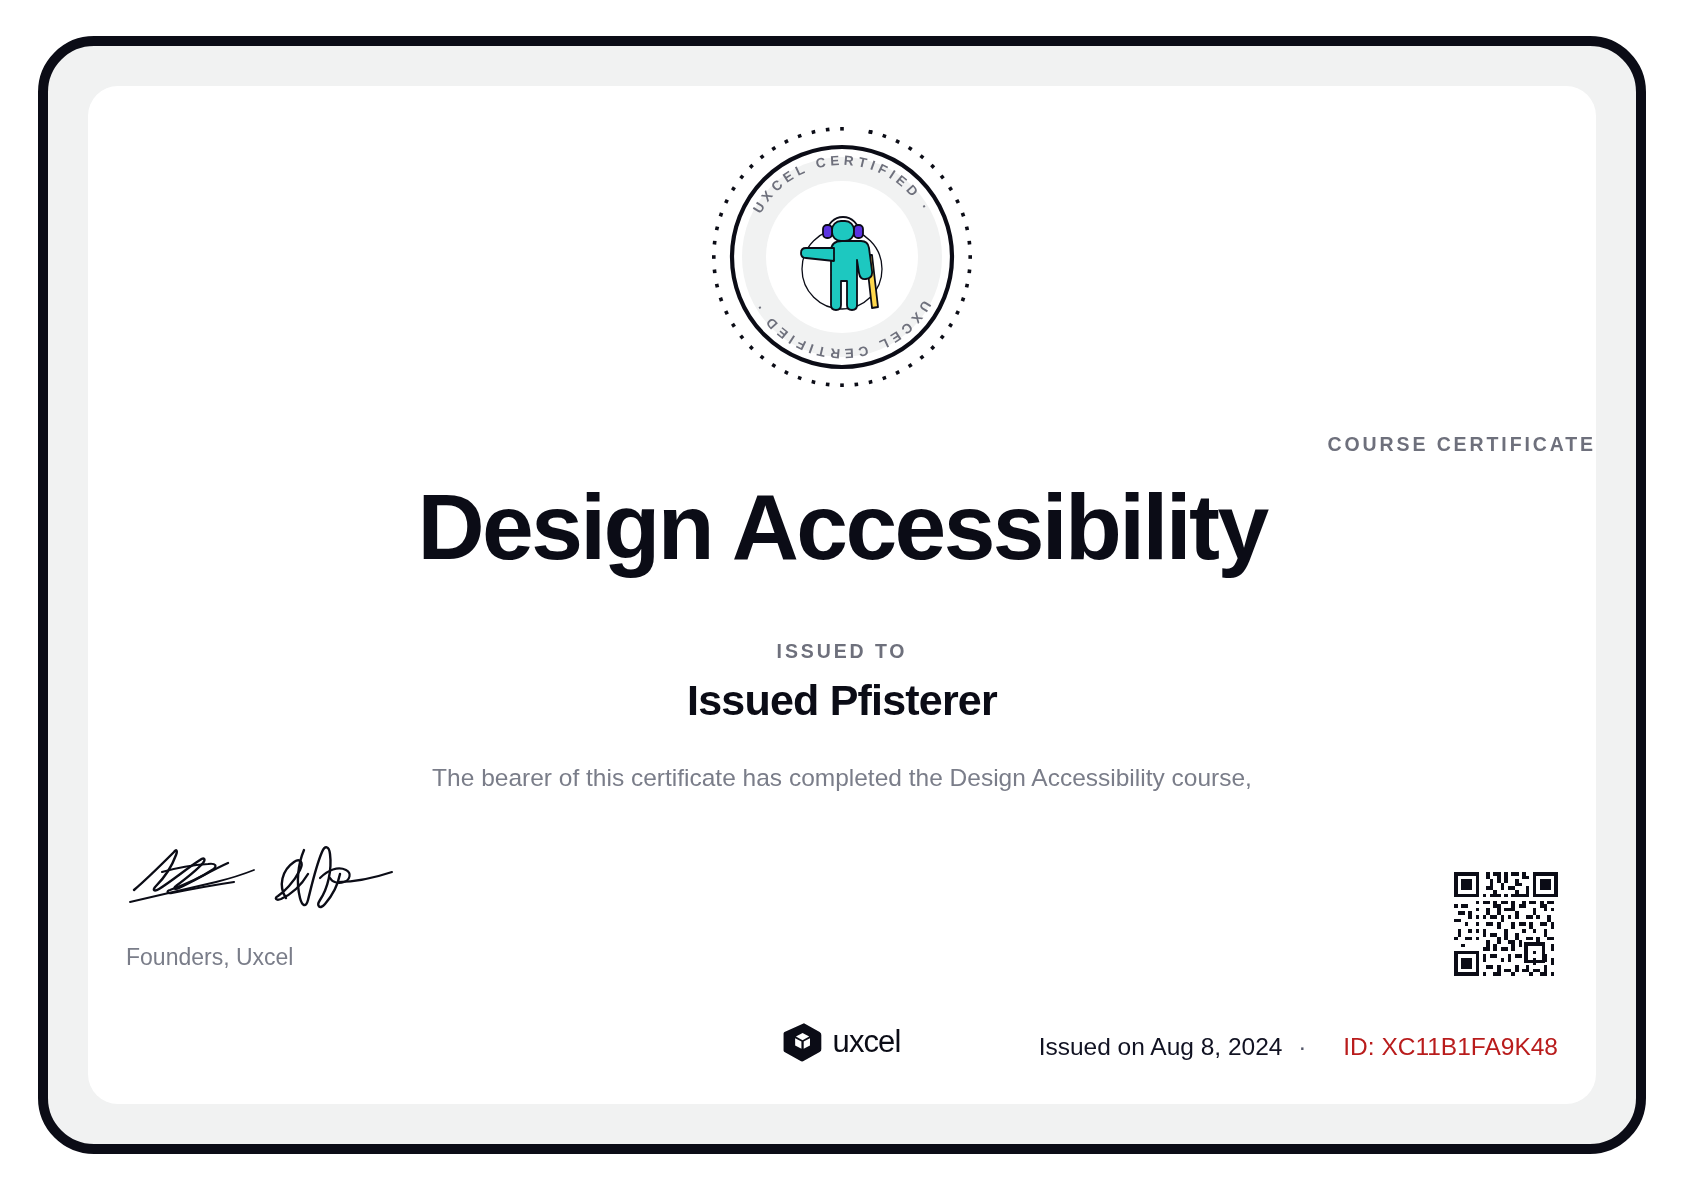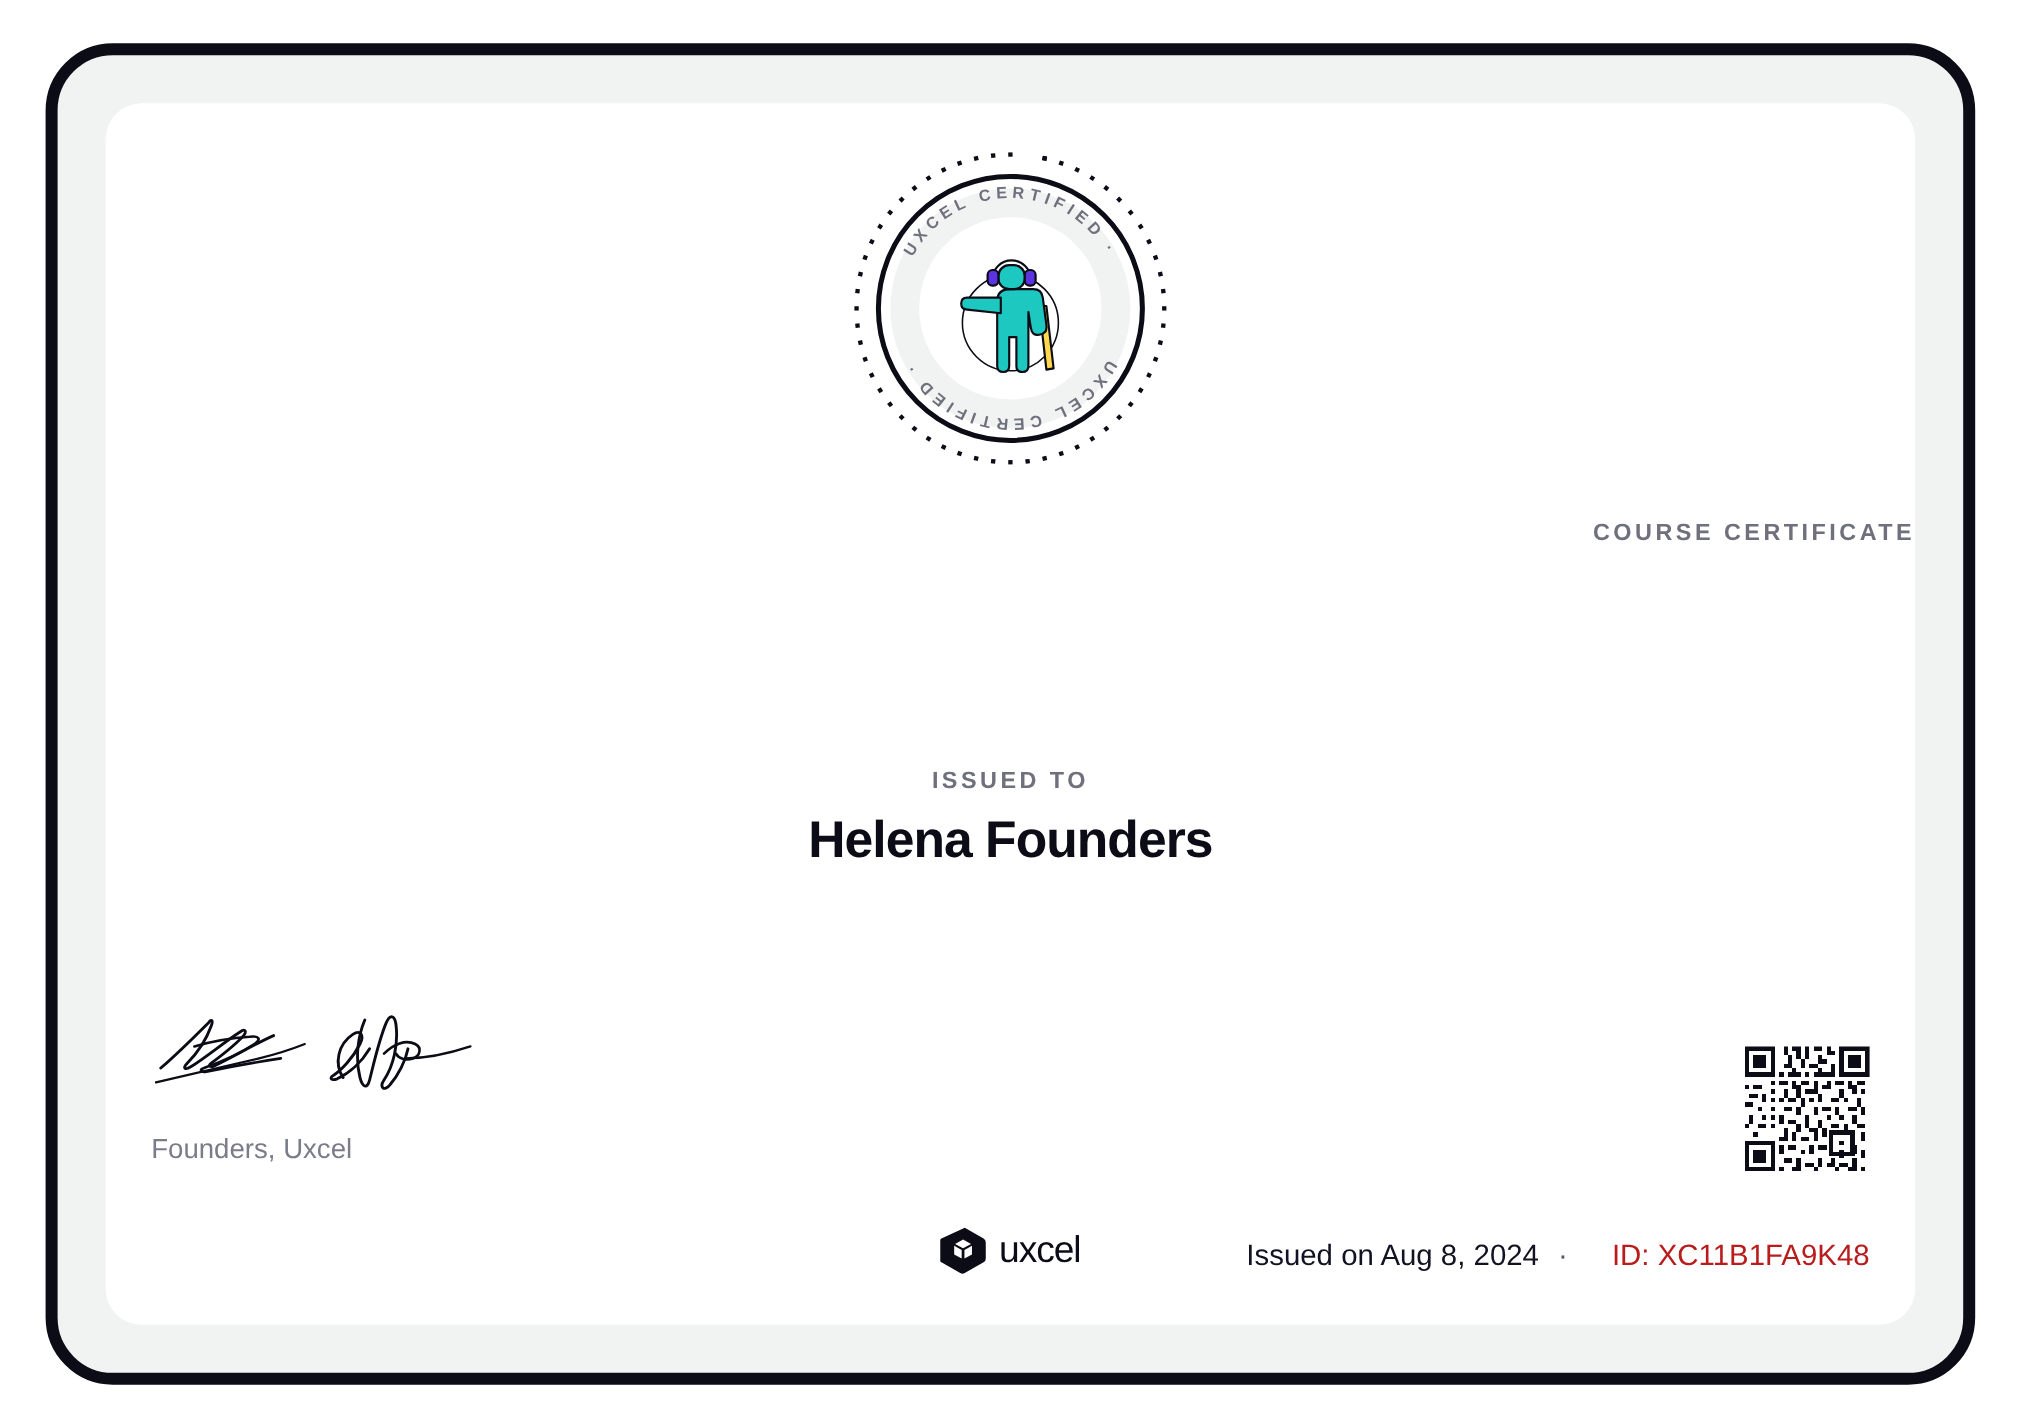--- a/index.html
+++ b/index.html
@@ -250,26 +250,28 @@
           <rect x="126" y="100" width="22" height="20" rx="9" fill="#1dc8c0" stroke="#0b0c16" stroke-width="1.8"></rect>
 
           <rect x="117" y="104" width="9" height="13" rx="4" fill="#5b33e0" stroke="#0b0c16" stroke-width="1.8"></rect>
           <rect x="148" y="104" width="9" height="13" rx="4" fill="#5b33e0" stroke="#0b0c16" stroke-width="1.8"></rect>
         </g>
       </svg>
     </div>
 
     <div class="kicker" id="course-certificate-label">COURSE CERTIFICATE</div>
 
+    <div id="certificate-title">Design Accessibility</div>
 
     <div class="kicker" id="issued-to-label">ISSUED TO</div>
 
-    <div id="recipient-name">Helena Founders</div>
+    <div id="recipient-name">Issued Pfisterer</div>
 
     <div id="certificate-description">
+      <span class="line">The bearer of this certificate has completed the Design Accessibility course,</span>
     </div>
 
     <div id="signature-block">
       <svg id="signatures-image" viewBox="0 0 290 88" xmlns="http://www.w3.org/2000/svg">
         <g fill="none" stroke="#0b0c16" stroke-linecap="round" stroke-linejoin="round">
 
           <path stroke-width="2.4" d="M8,52 C22,40 36,26 48,14 C50,11 52,12 50,17 C46,28 38,40 30,48
                                       C26,52 28,54 33,51 C46,43 60,31 74,22 C78,19 80,21 77,25
                                       C70,33 58,42 50,48 C47,50 49,52 53,50 C70,42 86,32 102,25"></path>
           <path stroke-width="2.2" d="M36,34 C50,30 66,27 82,26 C90,25 92,28 86,32

